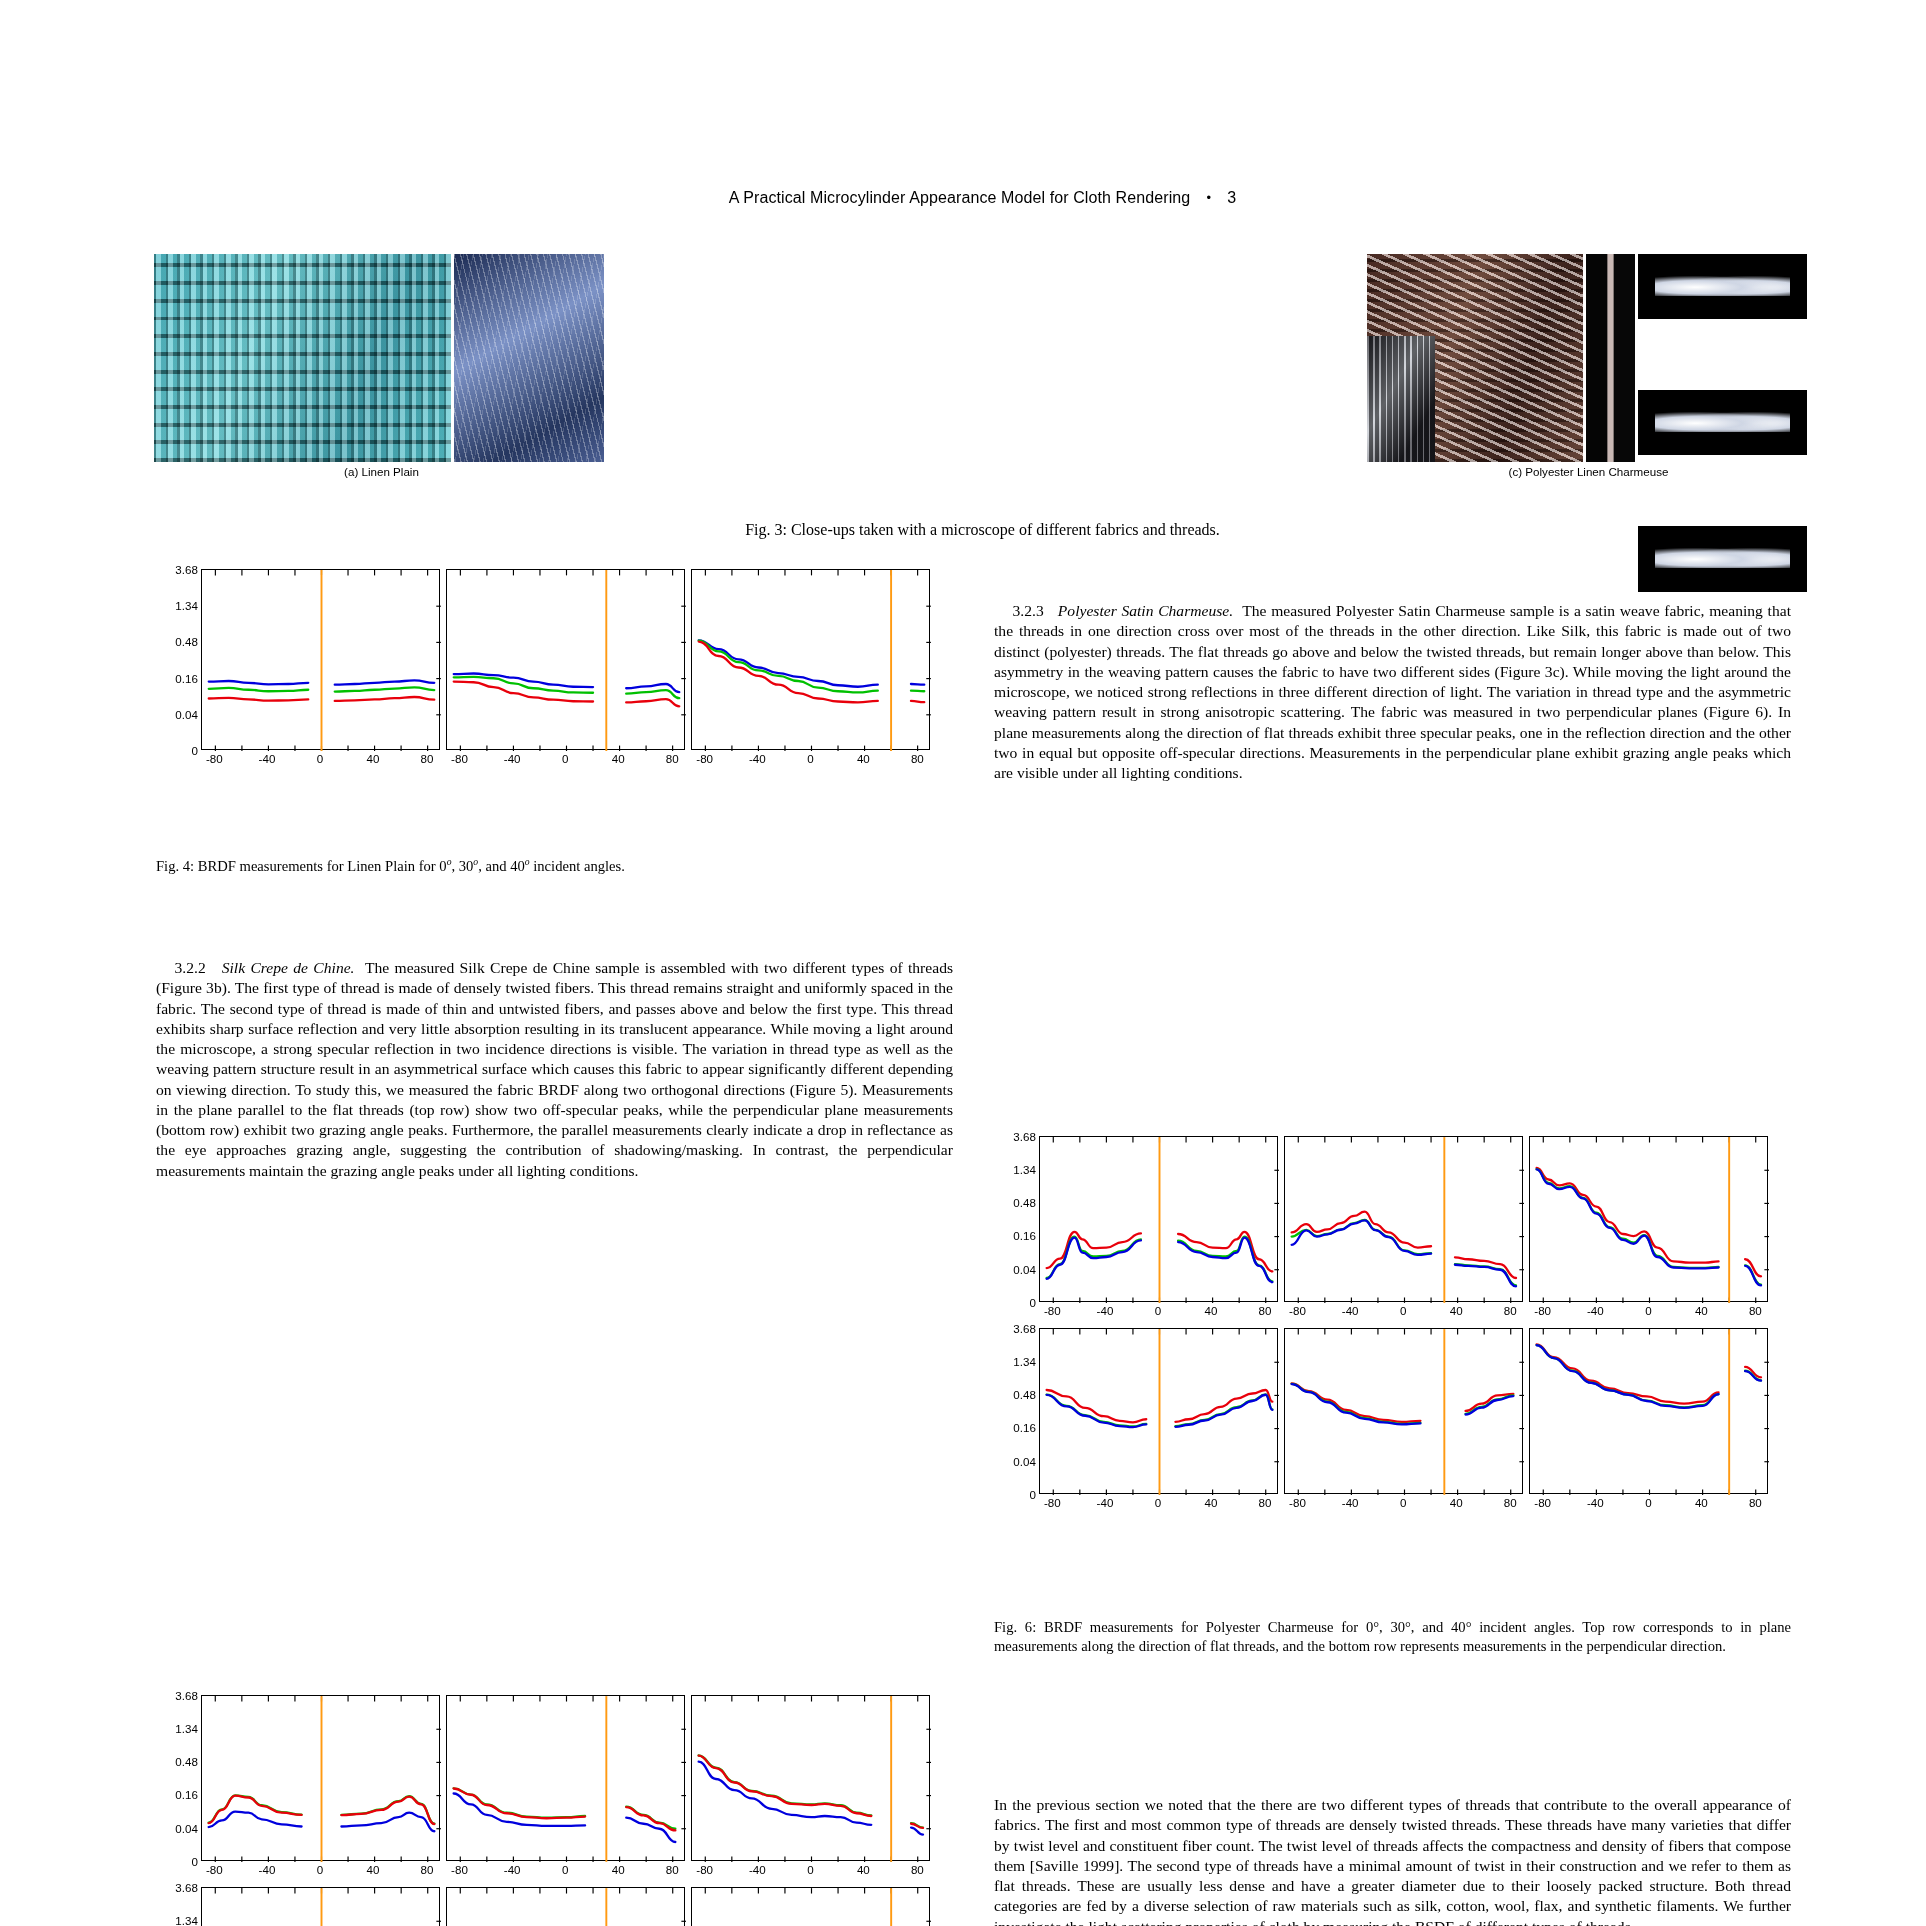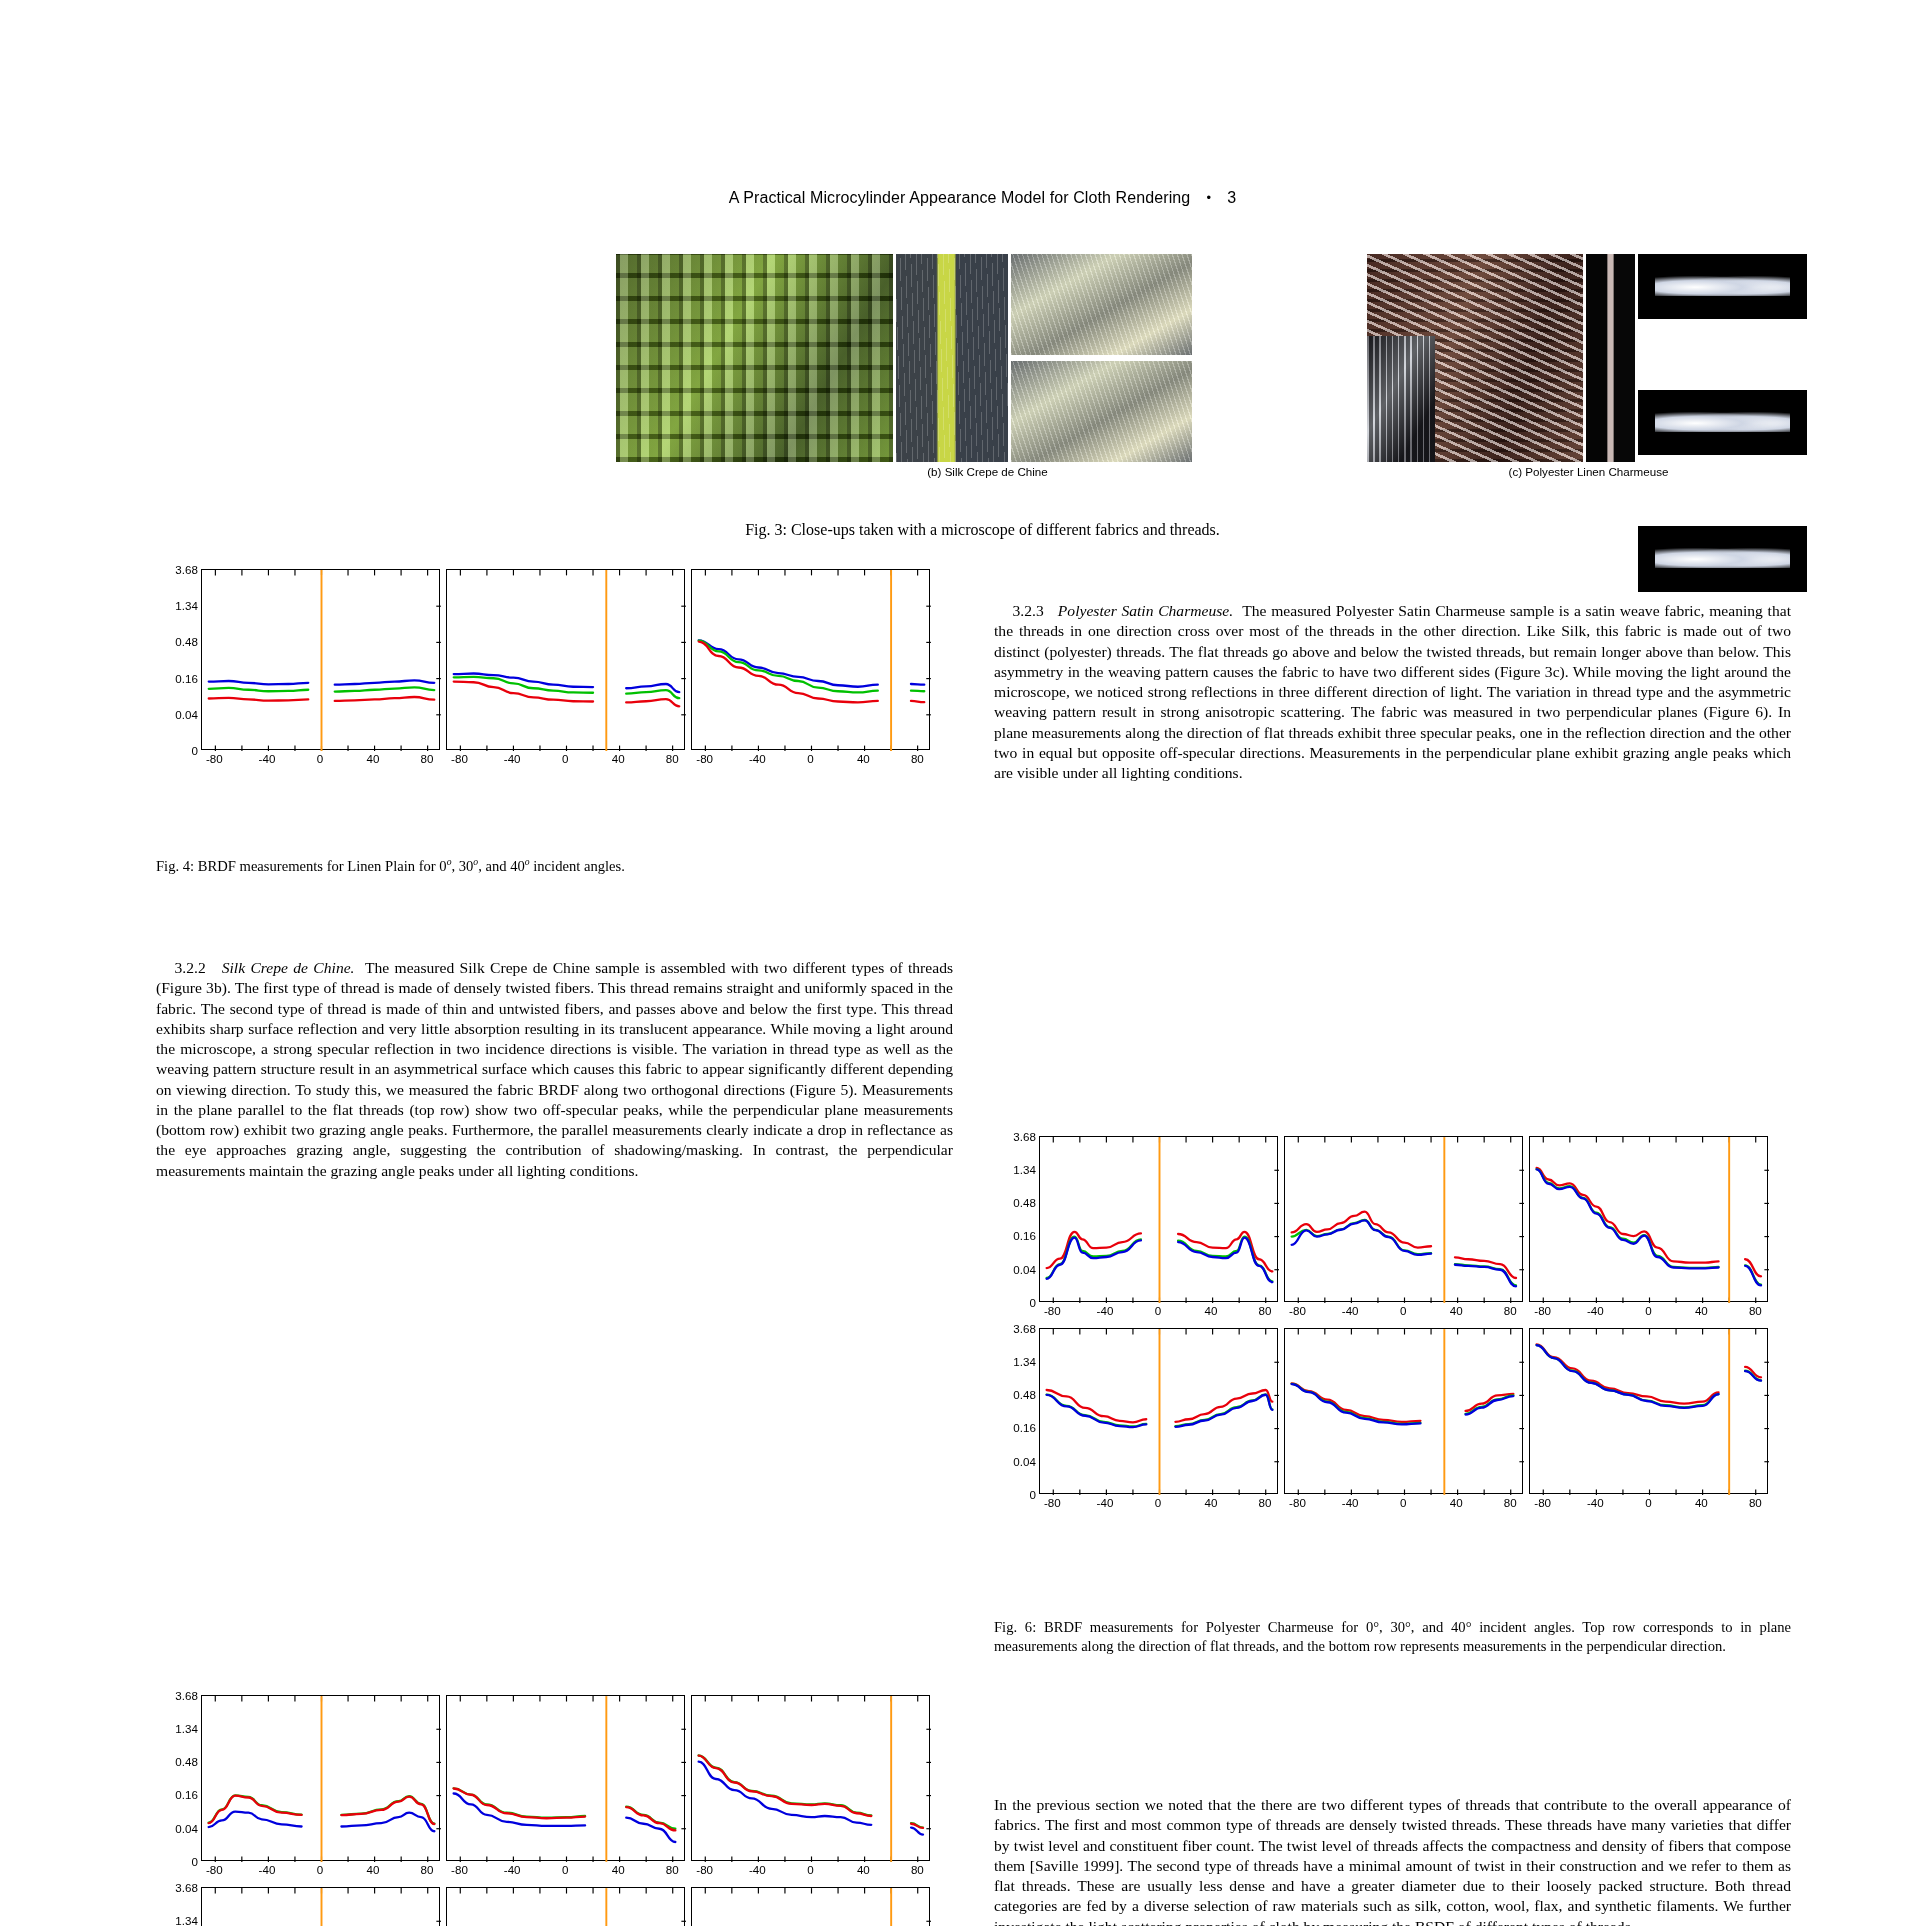--- a/index.html
+++ b/index.html
@@ -125,28 +125,26 @@
 <div class="page">
 
   <div class="runhead">
     <span class="ttl">A Practical Microcylinder Appearance Model for Cloth Rendering</span>
     <span class="dot">•</span>
     <span class="pg">3</span>
   </div>
 
   <div class="fig3">
 
-
-    <div class="grp" style="left:462px; width:743px;">
-      <div class="ph tex-silk" style="left:0;    width:277px;"></div>
-      <div class="ph tex-silkthr" style="left:280px; width:112px;"></div>
-      <div class="ph tex-render" style="left:395px; top:0;   width:181px; height:101px;"></div>
-      <div class="ph tex-render" style="left:395px; top:107px; width:181px; height:101px;"></div>
-      <div class="cap3">(b) Silk Crepe de Chine</div>
+    <div class="grp" style="left:0; width:455px;">
+      <div class="ph tex-linen" style="left:0;   width:297px;"></div>
+      <div class="ph tex-linenfib" style="left:300px; width:150px;"></div>
+      <div class="cap3">(a) Linen Plain</div>
     </div>
+
 
     <div class="grp" style="left:1213px; width:443px;">
       <div class="ph tex-poly" style="left:0;   width:216px;"></div>
       <div class="ph tex-polyzoom" style="left:0;   top:82px; width:68px; height:126px;"></div>
       <div class="ph tex-polythr" style="left:219px; width:49px;"></div>
       <div class="ph spec" style="left:271px; top:0;   width:169px; height:65px;"></div>
       <div class="ph spec" style="left:271px; top:71px; width:169px; height:65px;"></div>
       <div class="ph spec" style="left:271px; top:142px; width:169px; height:66px;"></div>
       <div class="cap3">(c) Polyester Linen Charmeuse</div>
     </div>

